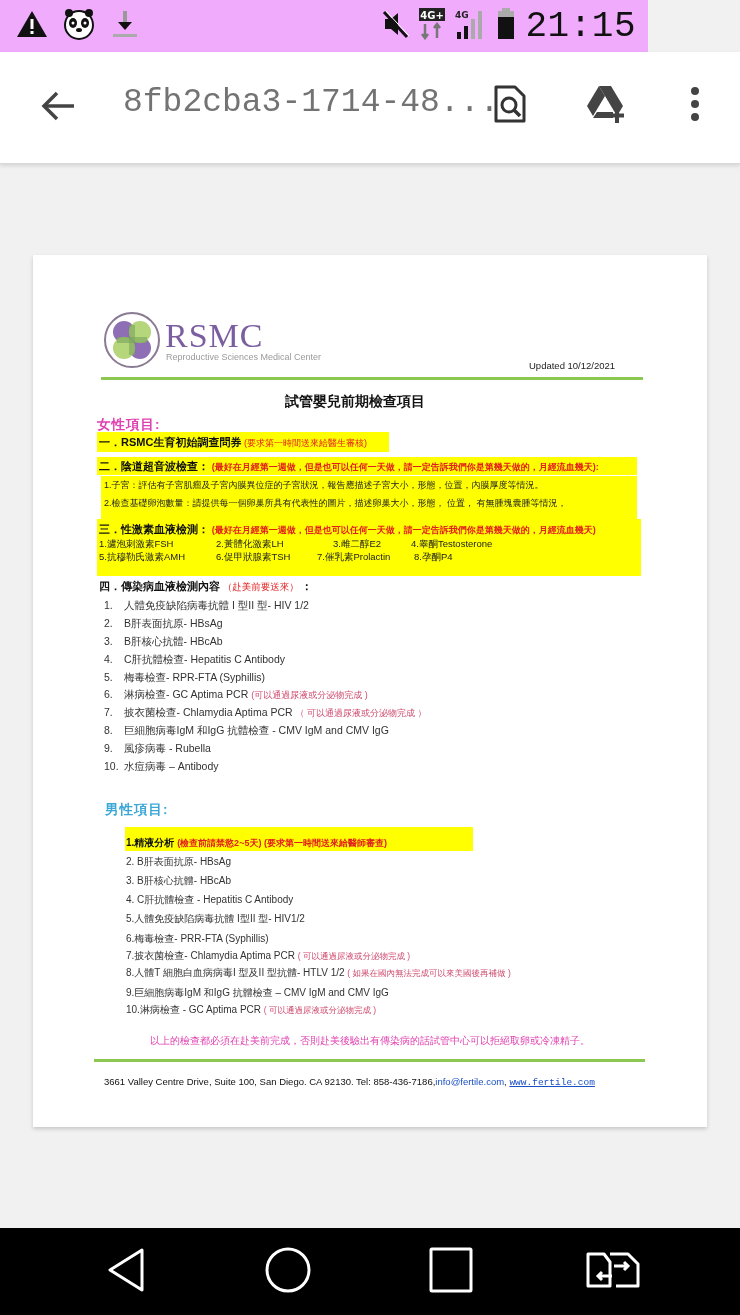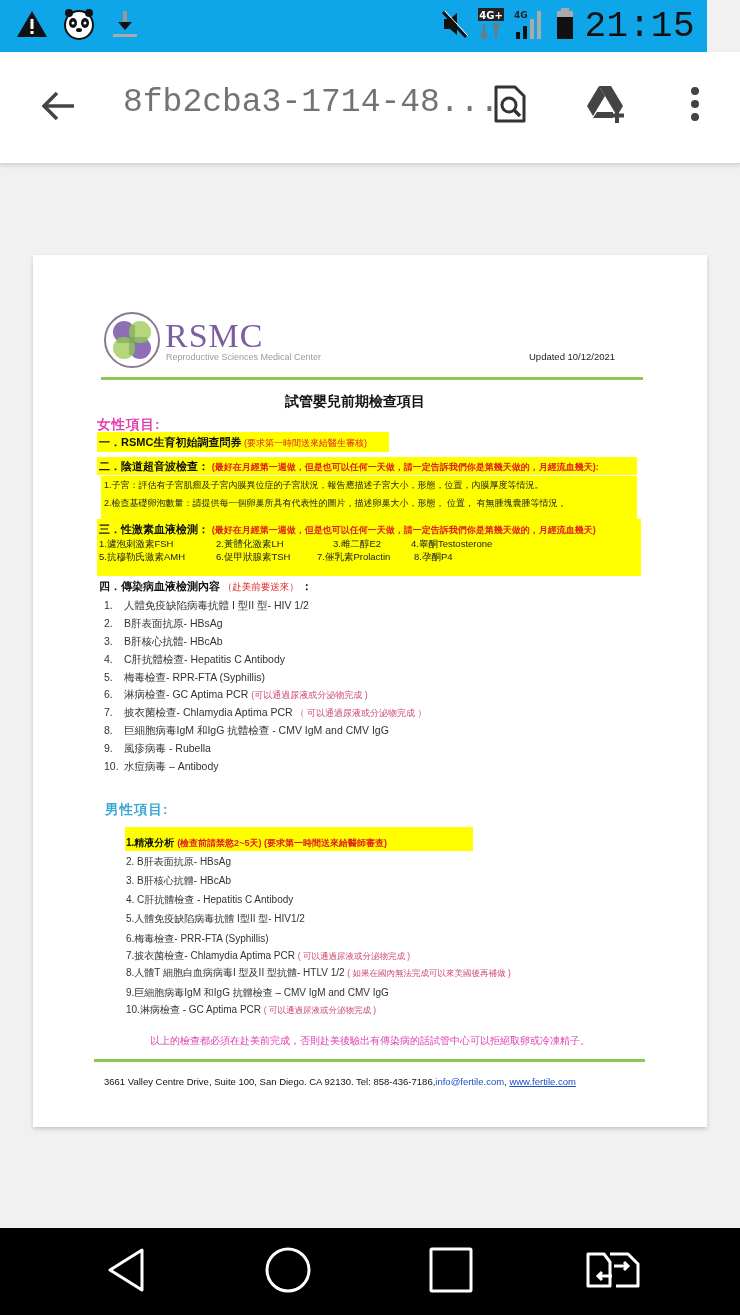--- a/index.html
+++ b/index.html
@@ -1,53 +1,53 @@
 <!DOCTYPE html>
 <html><head>
 <meta charset="utf-8">
 <style>
   * { box-sizing: border-box; margin: 0; padding: 0; }
   html, body { width: 740px; height: 1315px; overflow: hidden; background: #f1f1f1; font-family: "DejaVu Sans", "Liberation Sans", sans-serif; }
 
   
-  .status-bar { position: absolute; top: 0; left: 0; width: 707px; height: 52px; background: #0ea5e9; }
+  .status-bar { position: absolute; top: 0; left: 0; width: 648px; height: 52px; background: #f0abfc; }
   .sb-left { position: absolute; left: 16px; top: 6px; display: flex; align-items: center; gap: 14px; height: 40px; }
   .sb-right { position: absolute; right: 12px; top: 6px; display: flex; align-items: center; gap: 10px; height: 40px; }
   .clock { font-family: Liberation Mono, monospace; font-size: 36px; color: #111; letter-spacing: 0.5px; }
 
   
   .app-bar { position: absolute; top: 52px; left: 0; width: 740px; height: 112px; background: #ffffff; border-bottom: 1px solid #d8d8d8; box-shadow: 0 2px 4px rgba(0,0,0,0.12); }
   .back-btn { position: absolute; left: 36px; top: 34px; width: 44px; height: 44px; display: flex; align-items: center; justify-content: center; }
   .title { position: absolute; left: 123px; top: 32px; font-family: Liberation Mono, monospace; font-size: 33px; color: #737373; white-space: nowrap; }
   .icon-btn { position: absolute; top: 30px; width: 48px; height: 48px; display: flex; align-items: center; justify-content: center; }
 
   
   .doc-page { position: absolute; left: 33px; top: 255px; width: 674px; height: 872px; background: #ffffff; box-shadow: 0 2px 4px rgba(0,0,0,0.18); font-family: "Liberation Sans", sans-serif; color: #222; }
   .logo { position: absolute; left: 70px; top: 56px; width: 58px; height: 58px; }
   .logo-name { position: absolute; left: 132px; top: 62px; font-family: "Liberation Serif", serif; font-size: 34px; color: #7b5ea0; letter-spacing: 1px; }
   .logo-sub { position: absolute; left: 133px; top: 97px; font-size: 9px; color: #9a9a9a; }
-  .updated { position: absolute; left: 496px; top: 96px; font-size: 9.5px; color: #222; }
+  .updated { position: absolute; left: 496px; top: 105px; font-size: 9.5px; color: #222; }
   .green-rule { position: absolute; left: 68px; width: 542px; height: 3px; background: #8cc751; }
   .doc-title { position: absolute; left: 0; width: 644px; top: 138px; text-align: center; font-size: 14px; font-weight: bold; color: #111; }
   .female-head { position: absolute; left: 64px; top: 161px; font-size: 13.5px; color: #e040b0; font-weight: bold; letter-spacing: 1px; }
   .male-head { position: absolute; left: 72px; top: 546px; font-size: 13.5px; color: #3aa7d6; font-weight: bold; letter-spacing: 1px; }
 
   .hl { position: absolute; background: #ffff00; }
   .line { position: absolute; font-size: 9.5px; white-space: nowrap; color: #222; }
   .red { color: #e21d1d; text-align: right; }
   .pink { color: #cf4b6e; }
   .sec-title { font-weight: bold; font-size: 11px; color: #111; margin-top: 25px; }
   .grid4 { position: absolute; font-size: 9.5px; white-space: nowrap; }
   .grid4 span { position: absolute; top: 0; }
   .li { position: absolute; font-size: 10.5px; white-space: nowrap; color: #333; }
   .li .num { display: inline-block; width: 20px; }
   .warning { position: absolute; left: 0; width: 674px; text-align: center; top: 779px; font-size: 10px; color: #e040b0; }
   .footer { position: absolute; left: 71px; top: 821px; font-size: 9.5px; color: #111; white-space: nowrap; }
   .footer .email { color: #1b4fc4; }
-  .footer .web { color: #1b4fc4; text-decoration: underline; }
+  .footer .web { color: #1b4fc4; text-decoration: underline; font-family: Liberation Mono, monospace; }
 
   
   .nav-bar { position: absolute; left: 0; top: 1228px; width: 740px; height: 87px; background: #000; }
   .nav-btn { position: absolute; top: 20px; width: 48px; height: 48px; display: flex; align-items: center; justify-content: center; }
 </style>
 </head>
 <body>
 
 <div class="status-bar">
   <div class="sb-left">

